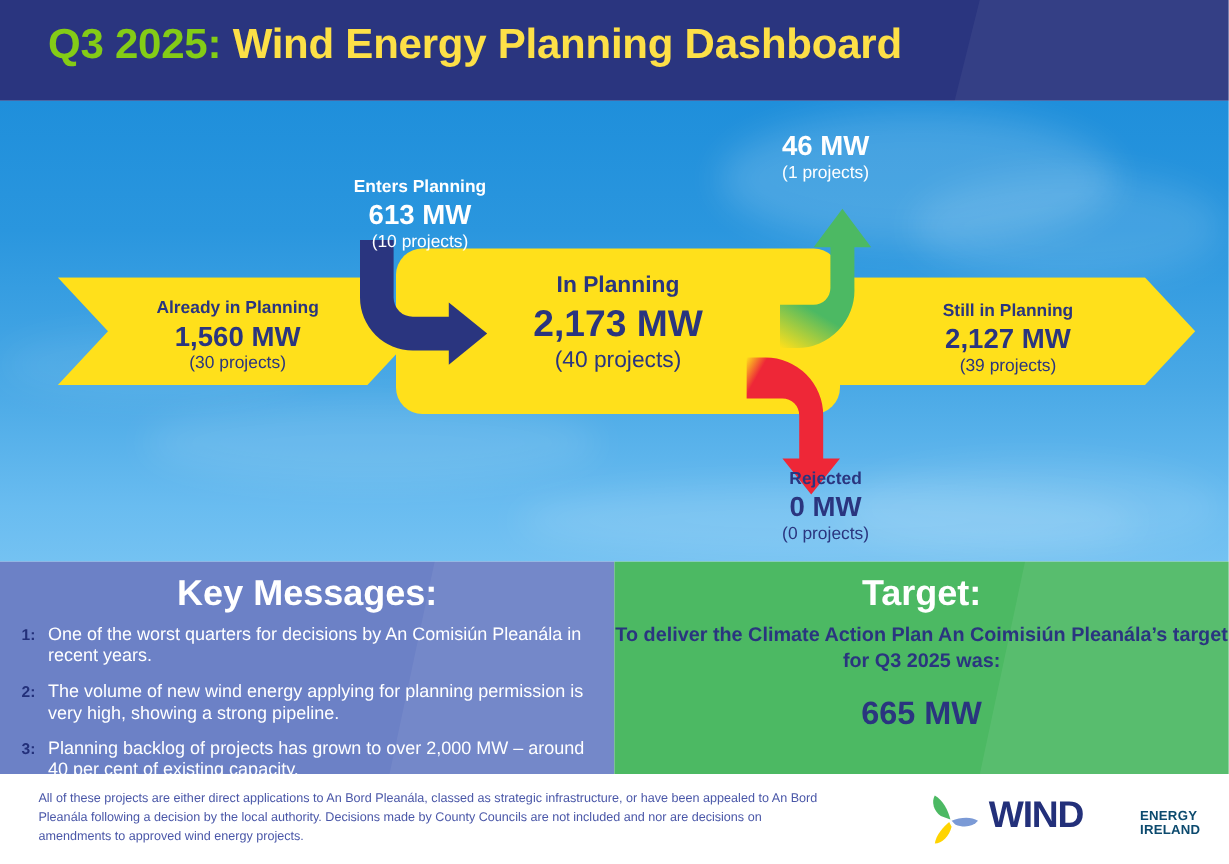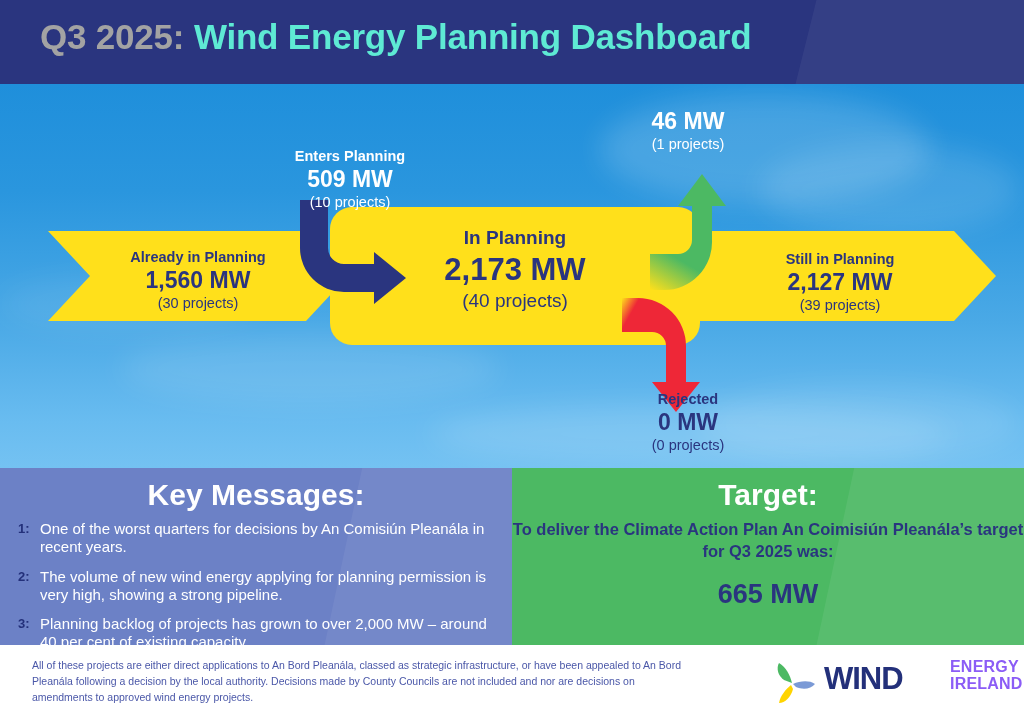--- a/index.html
+++ b/index.html
@@ -18,22 +18,22 @@
   .header-sheen{
     position:absolute;right:-40px;top:-20px;width:260px;height:140px;
     background:rgba(255,255,255,.05);
     transform:skewX(-14deg);
   }
   .header-title{
     position:absolute;left:40px;top:17px;
     font-size:35px;font-weight:bold;letter-spacing:-0.2px;
     white-space:nowrap;
   }
-  .hq{color:#a3a3a3;}
-  .ht{color:#5eead4;margin-top:37px;}
+  .hq{color:#84cc16;}
+  .ht{color:#fde047;margin-top:37px;}
 
   
   .sky{
     position:absolute;left:0;top:84px;width:1024px;height:384px;
     background:linear-gradient(180deg,#1f8fdb 0%,#2a96de 28%,#4aa9e6 62%,#69bcf0 88%,#74c2f2 100%);
     overflow:hidden;
   }
   .cloud{position:absolute;border-radius:50%;background:rgba(255,255,255,.16);filter:blur(14px);}
   .c1{left:600px;top:10px;width:330px;height:110px;}
   .c2{left:760px;top:60px;width:260px;height:90px;background:rgba(255,255,255,.12);}
@@ -130,22 +130,22 @@
     position:absolute;left:32px;top:13px;width:650px;
     color:#4a57a8;font-size:10.5px;line-height:1.5;
   }
   .logo{position:absolute;left:766px;top:655px;width:235px;height:55px;}
   .logo-mark{position:absolute;left:0;top:4px;width:52px;height:46px;}
   .logo-wind{
     position:absolute;left:58px;top:6px;
     font-size:31px;font-weight:bold;color:#23307a;letter-spacing:-1px;
   }
   .logo-sub{
-    position:absolute;left:184px;top:4px;
-    font-size:16px;font-weight:bold;color:#8b5cf6;line-height:1.05;
+    position:absolute;left:184px;top:20px;
+    font-size:11px;font-weight:bold;color:#0c4a6e;line-height:1.05;
     letter-spacing:.2px;
   }
 </style>
 </head>
 <body>
 
 <div id="page">
 
   <div class="header">
     <div class="header-sheen"></div>
@@ -191,21 +191,21 @@
           <stop offset="0%" stop-color="#ffe01b"></stop>
           <stop offset="45%" stop-color="#ee2737"></stop>
           <stop offset="100%" stop-color="#ee2737"></stop>
         </linearGradient>
       </defs>
       <path d="M0,2 L0,36 L30,36 A14,14 0 0 1 44,50 L44,86 L30,86 L54,116 L78,86 L64,86 L64,50 A48,48 0 0 0 16,2 Z" fill="url(#gradRed)"></path>
     </svg>
 
     <div class="lbl lbl-enters white">
       <div class="t1">Enters Planning</div>
-      <div class="t2">509 MW</div>
+      <div class="t2">613 MW</div>
       <div class="t3">(10 projects)</div>
     </div>
 
     <div class="lbl lbl-approved white">
       <div class="t2">46 MW</div>
       <div class="t3">(1 projects)</div>
     </div>
 
     <div class="lbl lbl-rejected navy">
       <div class="t1">Rejected</div>

